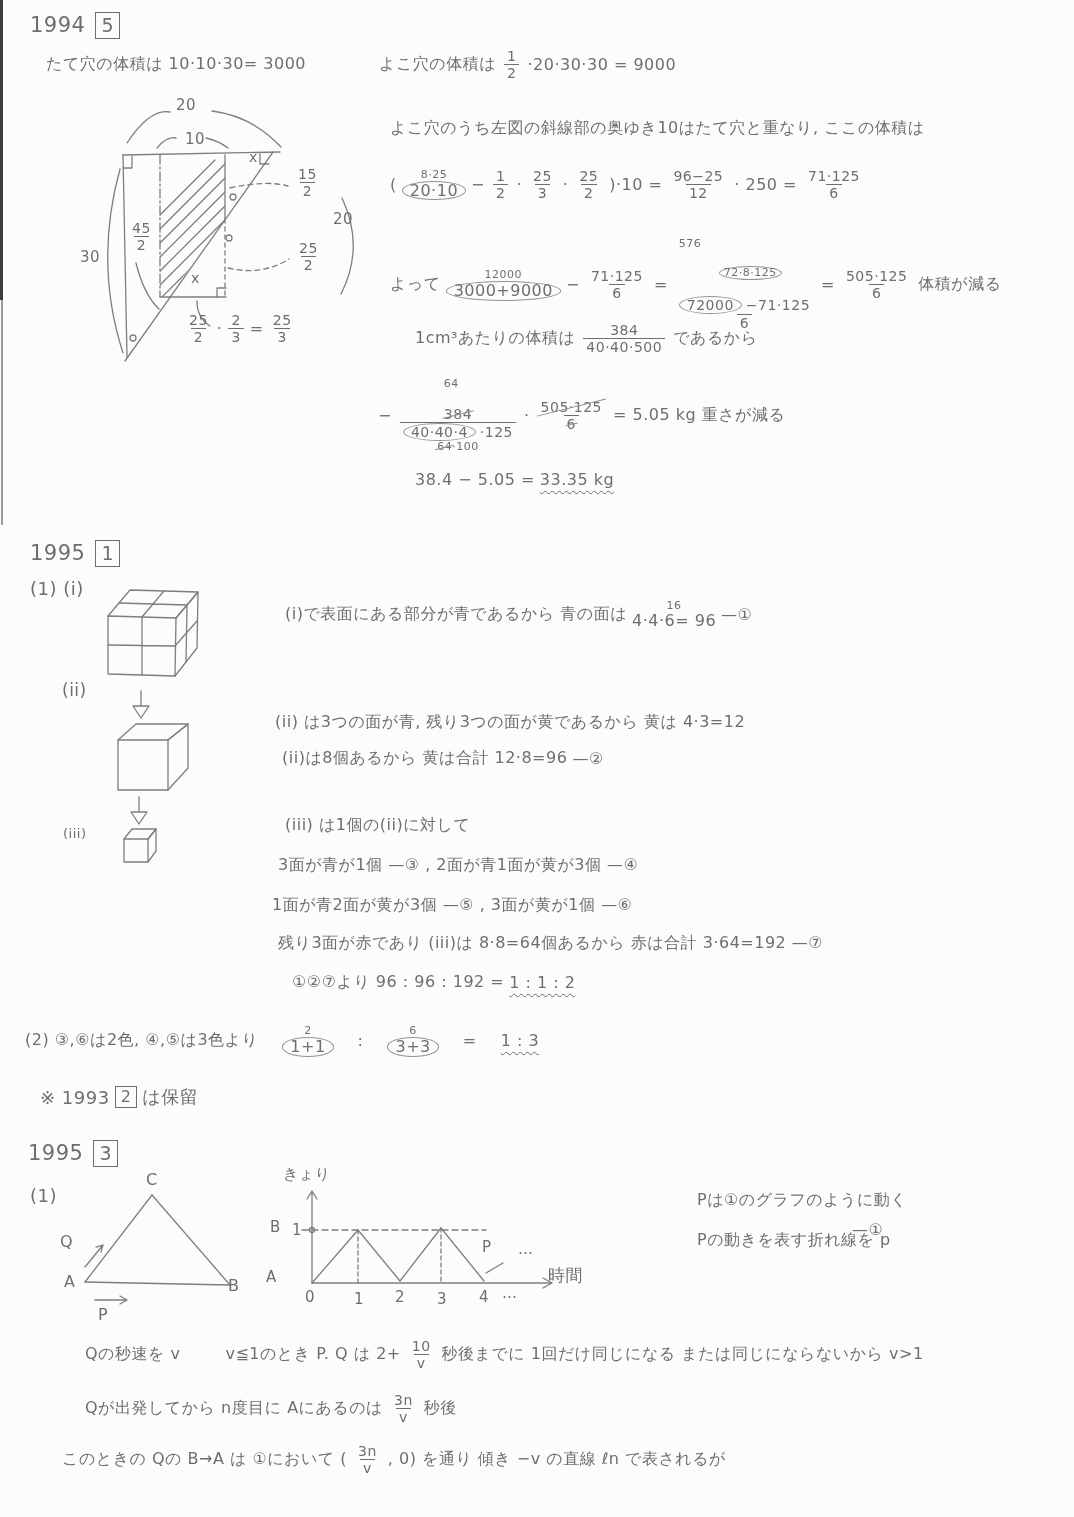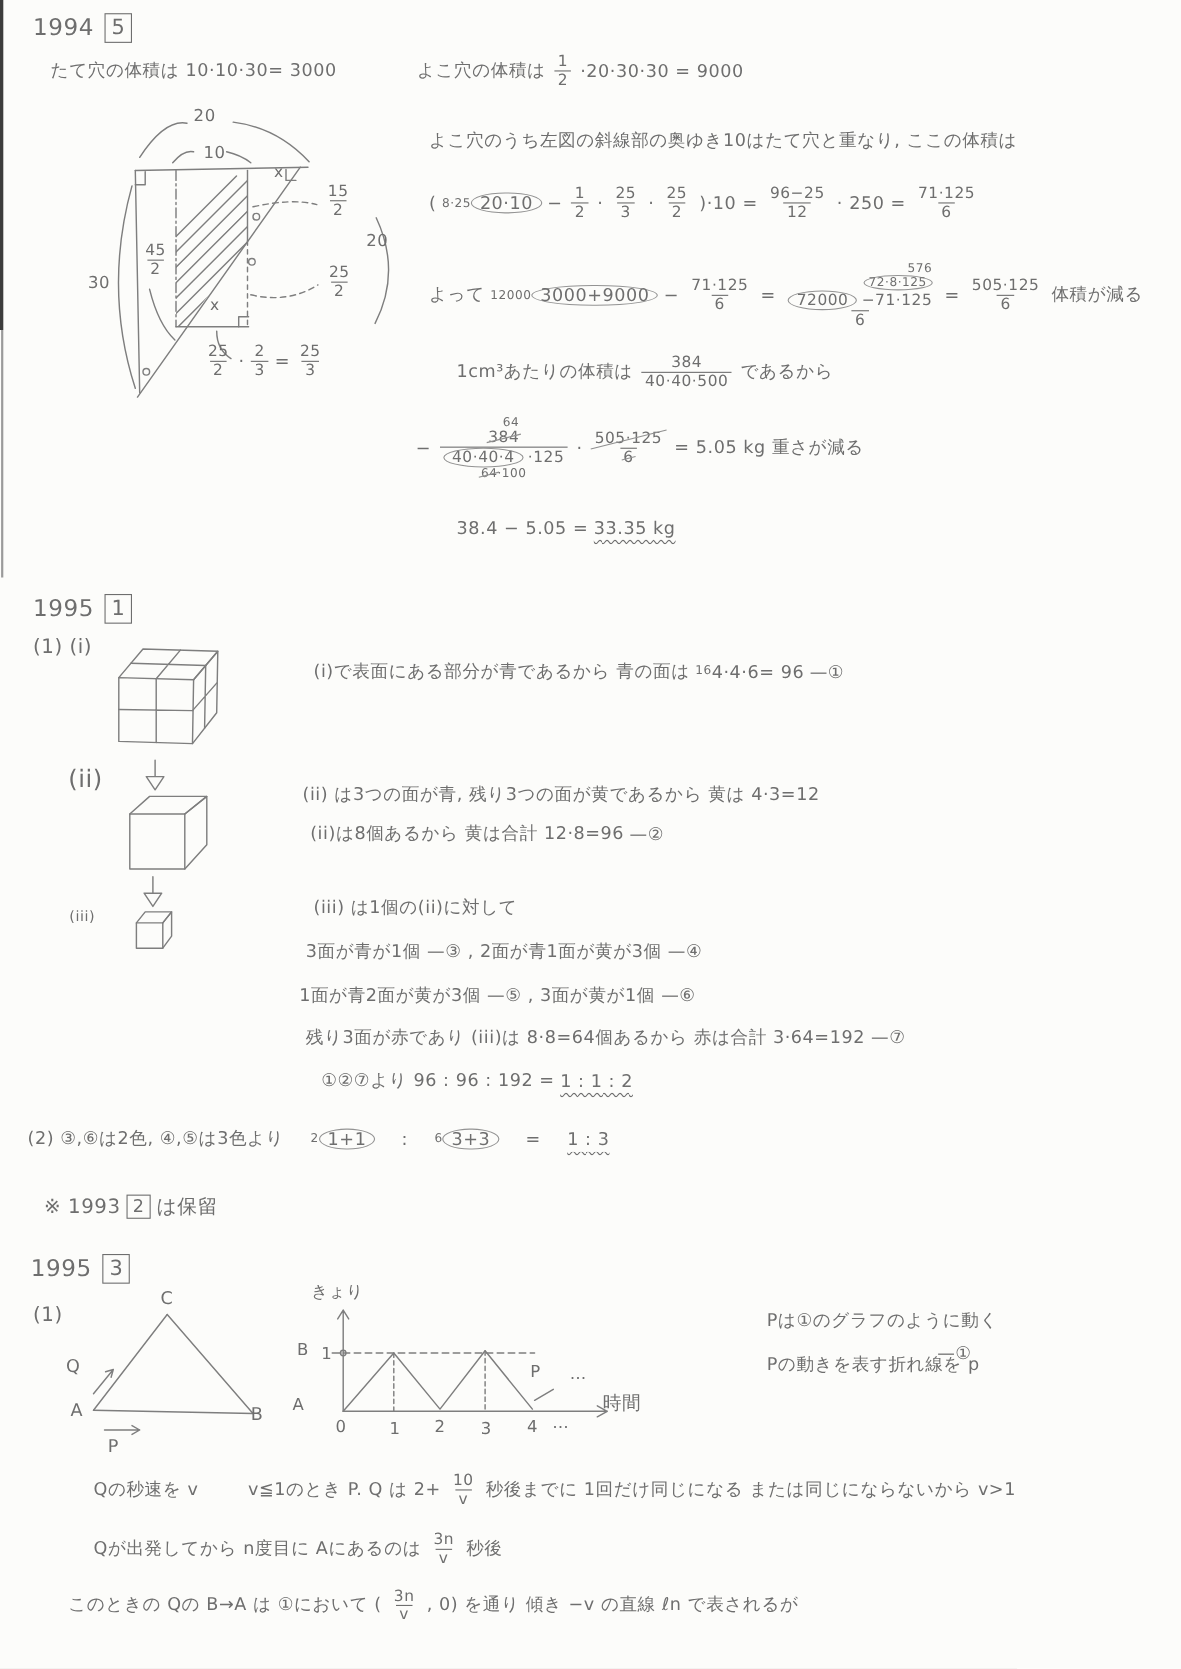--- a/index.html
+++ b/index.html
@@ -7,22 +7,22 @@
         font-family:"DejaVu Sans",sans-serif;color:#6e6e6e;font-size:16px;
         letter-spacing:.5px;overflow:hidden;}
   .abs{position:absolute;white-space:nowrap;}
   .row{position:absolute;display:flex;align-items:center;white-space:nowrap;gap:5px;}
   .hdr{position:absolute;display:flex;align-items:center;gap:10px;font-size:21px;}
   .boxnum{border:1.6px solid currentColor;padding:0 5px;line-height:1.3;font-size:19px;}
   .frac{display:inline-flex;flex-direction:column;align-items:center;vertical-align:middle;
         font-size:14px;line-height:1.15;margin:0 3px;}
   .frac>.n{padding:0 3px;}
   .frac>.d{border-top:1.4px solid currentColor;padding:0 3px;}
-  .frac>.n.col{display:flex;flex-direction:column;align-items:flex-end;gap:0;}
-  .stack{display:inline-flex;flex-direction:row;align-items:center;line-height:1.1;}
+  .frac>.n.col{display:flex;flex-direction:column;align-items:flex-start;gap:16px;}
+  .stack{display:inline-flex;flex-direction:column;align-items:center;line-height:1.1;}
   .anno{font-size:11px;line-height:1.1;}
   .oval{border:1.3px solid #939393;border-radius:50%;padding:0 7px;display:inline-block;}
   .wavy{text-decoration-line:underline;text-decoration-style:wavy;
         text-underline-offset:5px;text-decoration-thickness:1px;}
   .cancel{position:relative;}
   .cancel::after{content:"";position:absolute;left:-2px;right:-2px;top:48%;
         border-top:1.3px solid #8f8f8f;transform:rotate(-14deg);}
   .inrow{display:inline-flex;align-items:center;gap:4px;}
   svg{position:absolute;overflow:visible;}
   svg *{stroke:#7e7e7e;stroke-width:1.3;fill:none;stroke-linecap:round;stroke-linejoin:round;}
@@ -237,21 +237,21 @@
     <path d="M10,40 L32,14 L100,16 L78,42"></path>
     <path d="M21,27 L89,29 M66,15 L44,41"></path>
     <path d="M78,42 L100,16 L99,72 L77,100"></path>
     <path d="M77,70 L99,45 M89,29 L88,86"></path>
   </svg>
 
   <svg style="left:128px;top:690px;" width="26" height="30" viewBox="0 0 26 30">
     <path d="M13,1 L13,16 M13,28 L5,16 L21,16 L13,28"></path>
   </svg>
 
-  <span class="abs" style="left:62px;top:696px;font-size:22px;">(ii)</span>
+  <span class="abs" style="left:62px;top:680px;font-size:17px;">(ii)</span>
   <svg style="left:112px;top:718px;" width="95" height="80" viewBox="0 0 95 80">
     <path d="M6,22 L56,22 L56,72 L6,72 Z"></path>
     <path d="M6,22 L24,6 L76,6 L56,22"></path>
     <path d="M56,22 L76,6 L76,50 L56,72"></path>
   </svg>
 
   <svg style="left:126px;top:796px;" width="26" height="30" viewBox="0 0 26 30">
     <path d="M13,1 L13,16 M13,28 L5,16 L21,16 L13,28"></path>
   </svg>
 

